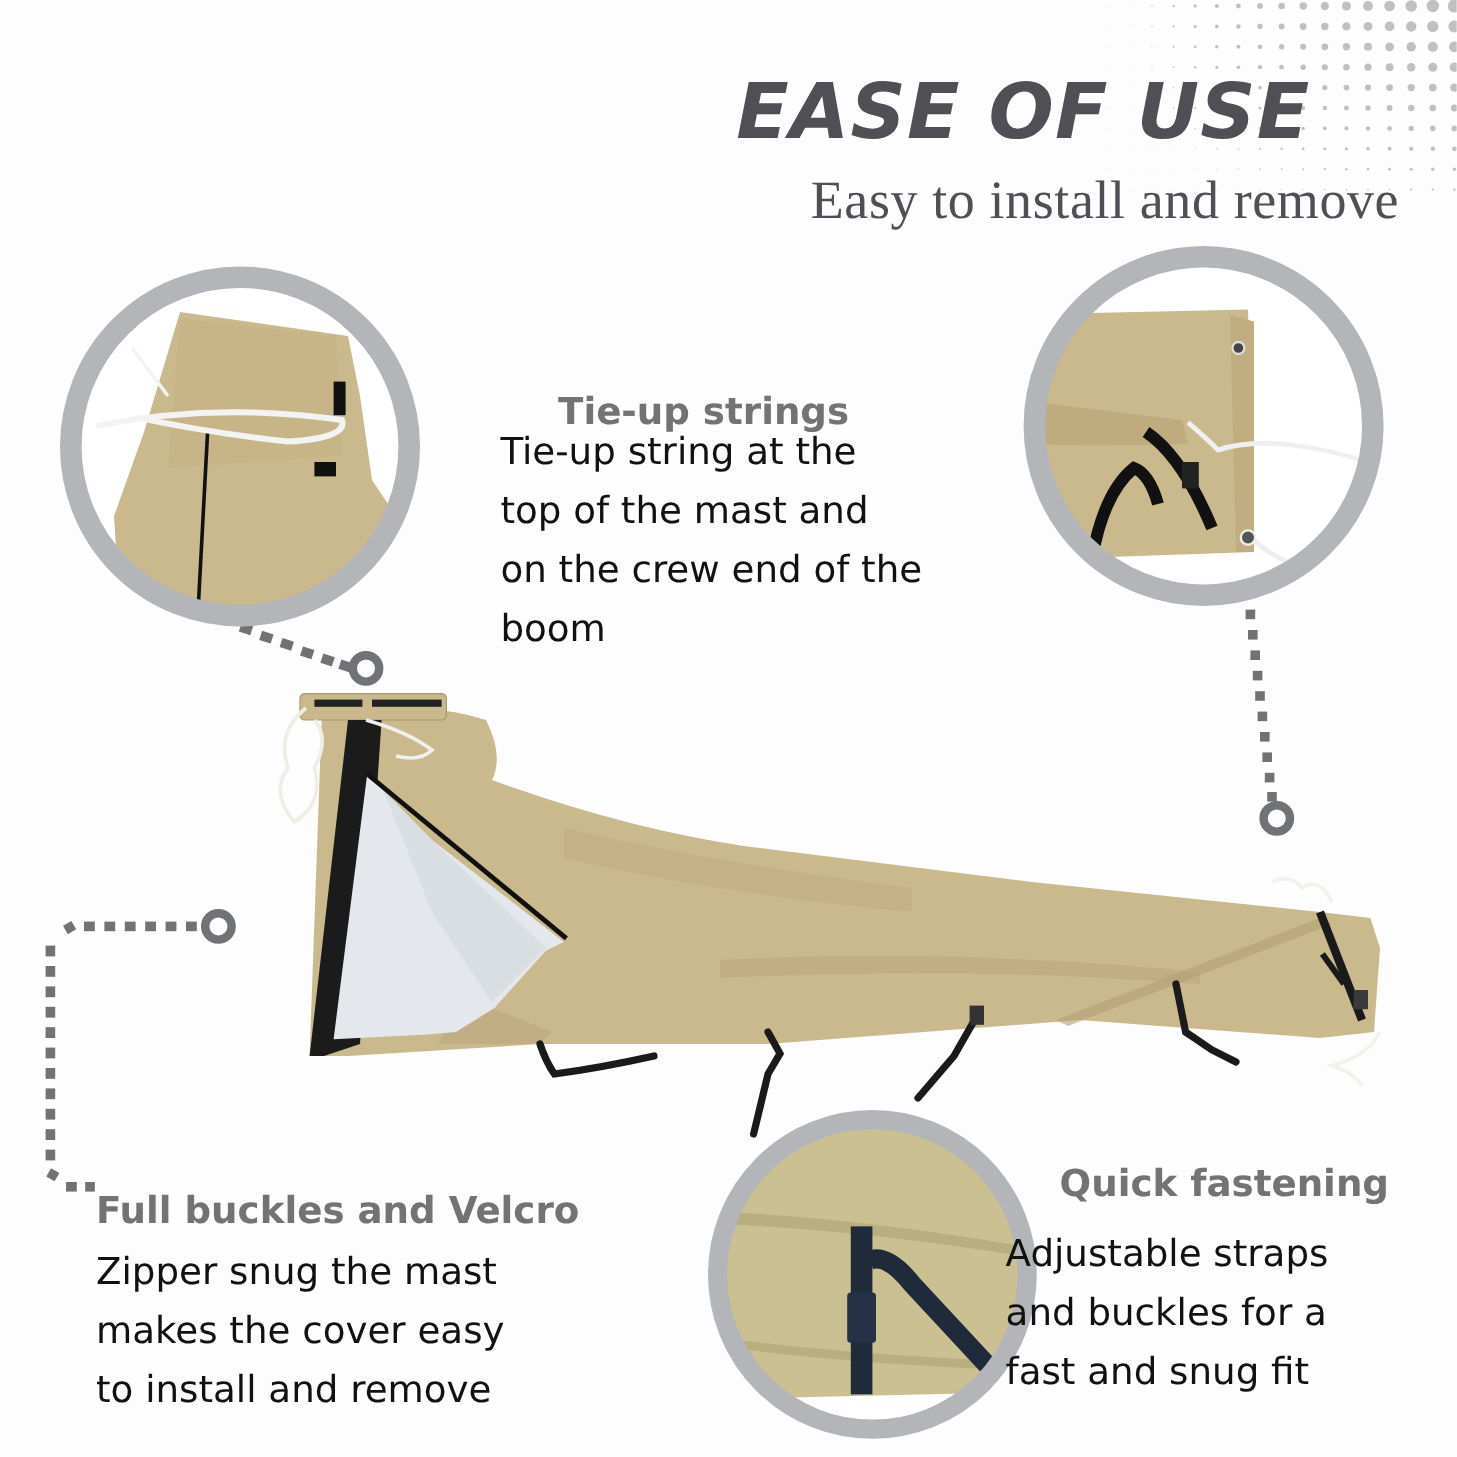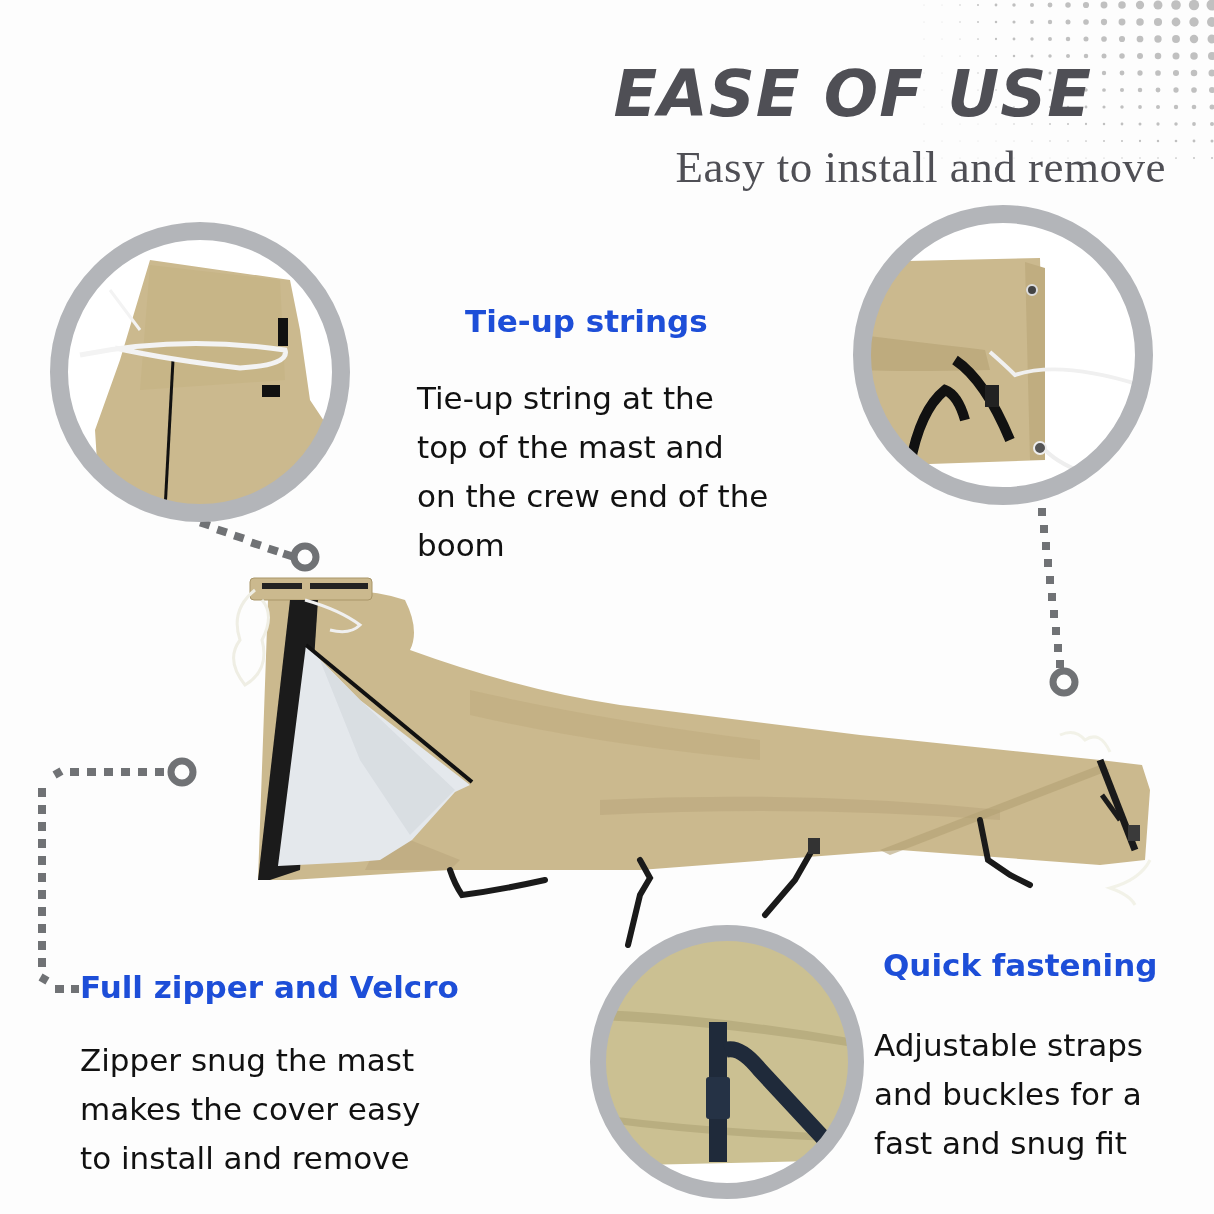--- a/index.html
+++ b/index.html
@@ -12,21 +12,21 @@
   .halftone { left: 920px; top: 0; width: 294px; height: 170px; }
   .title {
     right: 122px; top: 62px; font-size: 64px; font-weight: bold; font-style: italic;
     color: #4f4f55; letter-spacing: 1px; line-height: 1; white-space: nowrap;
     font-family: "DejaVu Sans", sans-serif;
   }
   .subtitle {
     right: 48px; top: 142px; font-size: 45px; color: #4f4f55; line-height: 1.15; white-space: nowrap;
     font-family: Liberation Serif, serif; font-weight: normal; letter-spacing: 0.5px;
   }
-  .feat-title { font-size: 31px; font-weight: bold; color: #1d4ed8; white-space: nowrap; line-height: 1.2; }
+  .feat-title { font-size: 31px; font-weight: bold; color: #737373; white-space: nowrap; line-height: 1.2; margin-top: 22px; }
   .feat-body { font-size: 31px; color: #111; line-height: 49px; white-space: pre-line; }
   svg { display: block; }
 </style>
 </head>
 <body>
 
 <svg class="abs halftone" viewBox="0 0 294 170" width="294" height="170">
   <g fill="#c0c0c0" id="dots">
       <circle cx="4" cy="5" r="0.40"></circle>
       <circle cx="22" cy="5" r="0.40"></circle>
@@ -343,26 +343,26 @@
       <path d="M600,1115 Q720,1130 860,1135 L860,1142 Q720,1138 600,1122 Z" fill="#b9ae80"></path>
       <rect x="709" y="1022" width="18" height="140" fill="#1f2a3a"></rect>
       <rect x="706" y="1077" width="24" height="42" rx="3" fill="#253245"></rect>
       <path d="M725,1050 Q740,1045 760,1070 L825,1140" fill="none" stroke="#1f2a3a" stroke-width="16"></path>
     </g>
     <circle cx="727" cy="1062" r="129" fill="none" stroke="#b3b5b9" stroke-width="16"></circle>
   </g>
 </svg>
 
 <div class="abs feat-title" style="left:465px;top:303px;">Tie-up strings</div>
-<div class="abs feat-body" style="left:417px;top:374px;">Tie-up string at the
+<div class="abs feat-body" style="left:417px;top:353px;">Tie-up string at the
 top of the mast and
 on the crew end of the
 boom</div>
 
-<div class="abs feat-title" style="left:80px;top:969px;">Full zipper and Velcro</div>
+<div class="abs feat-title" style="left:80px;top:969px;">Full buckles and Velcro</div>
 <div class="abs feat-body" style="left:80px;top:1036px;">Zipper snug the mast
 makes the cover easy
 to install and remove</div>
 
 <div class="abs feat-title" style="left:883px;top:947px;">Quick fastening</div>
-<div class="abs feat-body" style="left:874px;top:1021px;">Adjustable straps
+<div class="abs feat-body" style="left:838px;top:1021px;">Adjustable straps
 and buckles for a
 fast and snug fit</div>
 
 </body></html>

